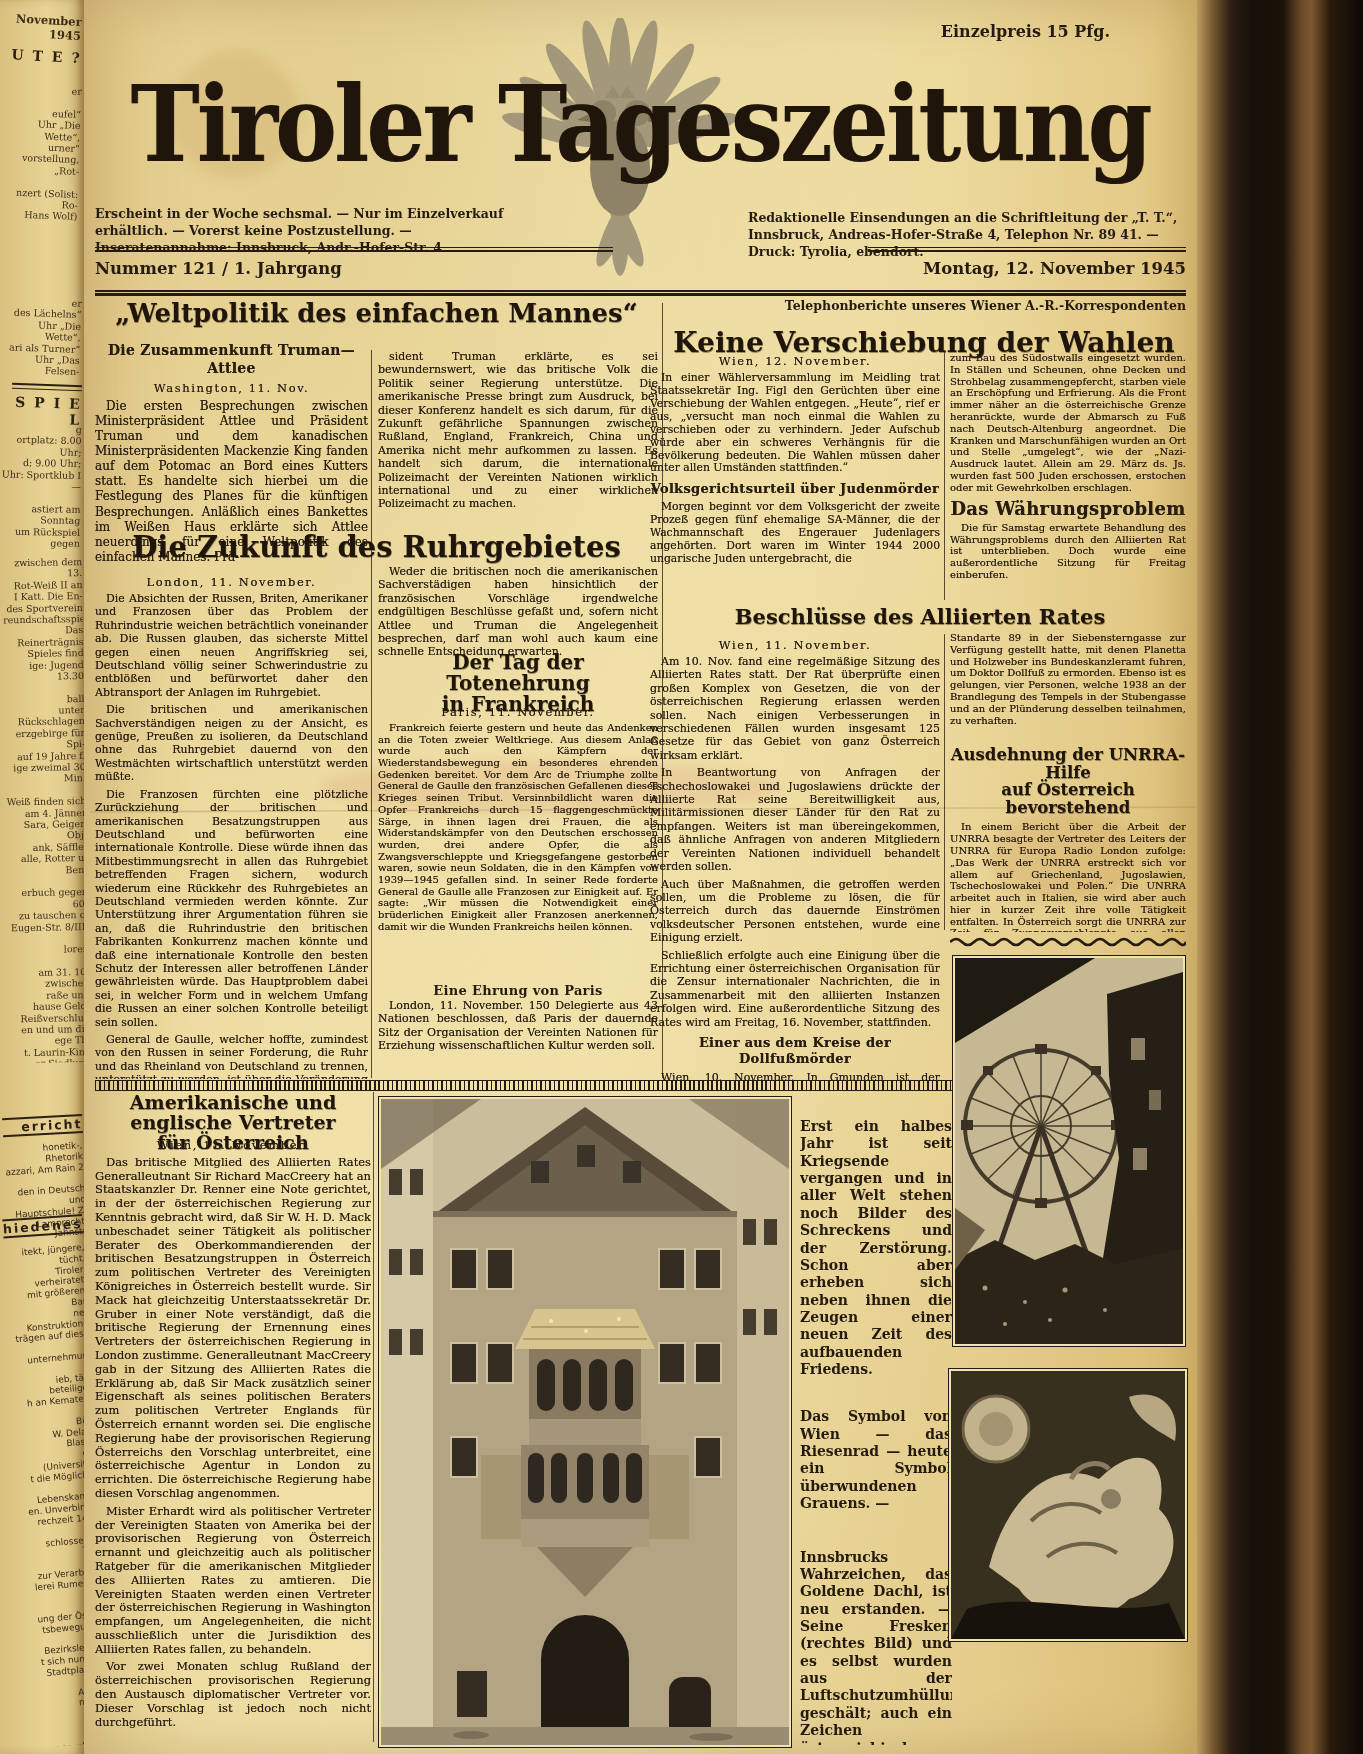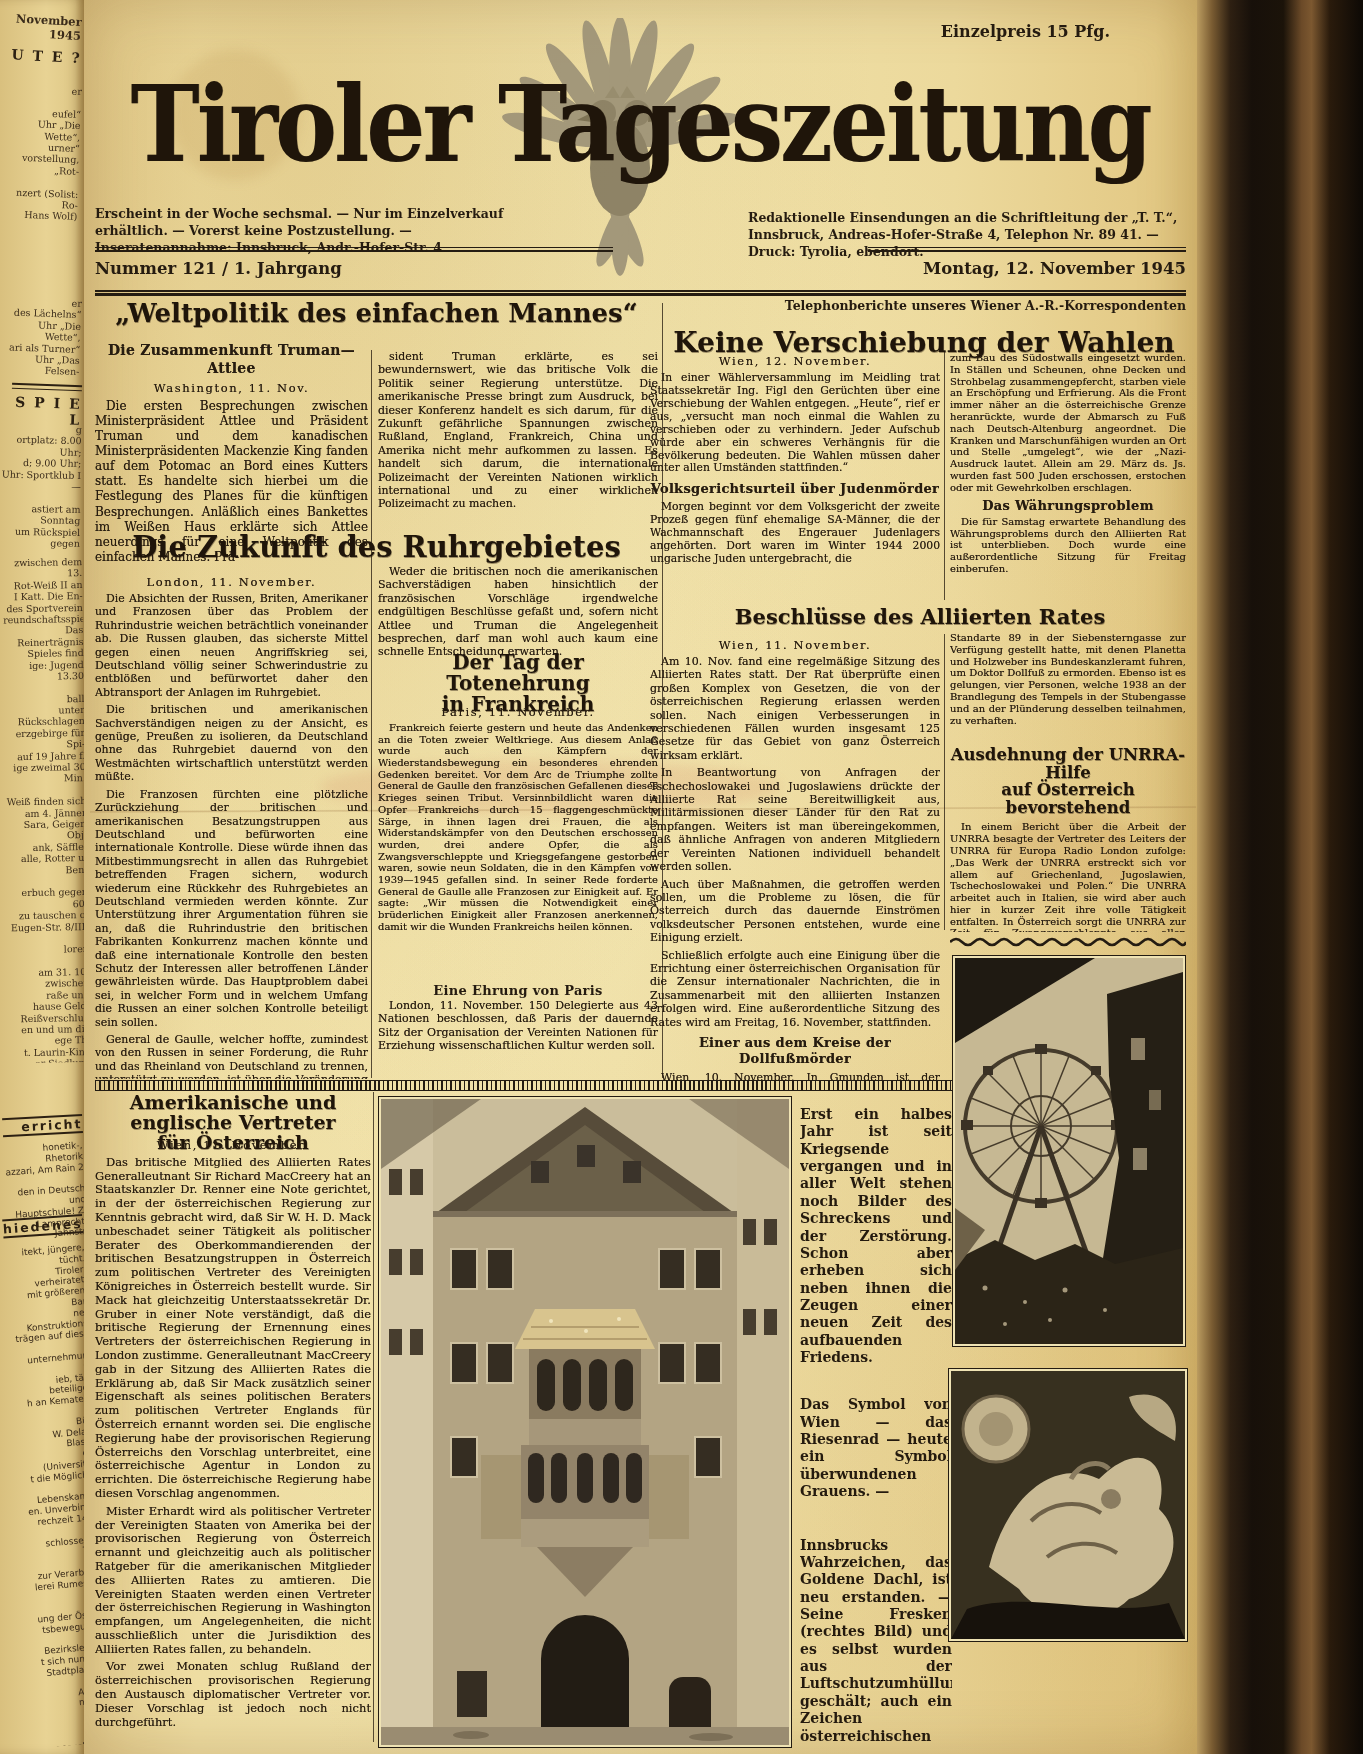--- a/index.html
+++ b/index.html
@@ -264,21 +264,21 @@
   <div class="abs ink" style="left:700px;top:298px;width:486px;text-align:right;font-weight:bold;font-size:12.5px;">Telephonberichte unseres Wiener A.-R.-Korrespondenten</div>
   <div class="abs headline" style="left:662px;top:312px;width:524px;font-size:28px;margin-top:16px;">Keine Verschiebung der Wahlen</div>
   <div class="abs body-txt" style="left:650px;top:354px;width:290px;height:248px;font-size:10.8px;line-height:1.2;">
     <div class="dateline">Wien, 12. November.</div>
     <p>In einer Wählerversammlung im Meidling trat Staatssekretär Ing. Figl den Gerüchten über eine Verschiebung der Wahlen entgegen. „Heute“, rief er aus, „versucht man noch einmal die Wahlen zu verschieben oder zu verhindern. Jeder Aufschub würde aber ein schweres Verhängnis für die Bevölkerung bedeuten. Die Wahlen müssen daher unter allen Umständen stattfinden.“</p>
     <div class="subhead">Volksgerichtsurteil über Judenmörder</div>
     <p>Morgen beginnt vor dem Volksgericht der zweite Prozeß gegen fünf ehemalige SA-Männer, die der Wachmannschaft des Engerauer Judenlagers angehörten. Dort waren im Winter 1944 2000 ungarische Juden untergebracht, die</p>
   </div>
   <div class="abs body-txt" style="left:950px;top:352px;width:236px;height:252px;font-size:10px;line-height:1.18;">
     <p style="text-indent:0;">zum Bau des Südostwalls eingesetzt wurden. In Ställen und Scheunen, ohne Decken und Strohbelag zusammengepfercht, starben viele an Erschöpfung und Erfrierung. Als die Front immer näher an die österreichische Grenze heranrückte, wurde der Abmarsch zu Fuß nach Deutsch-Altenburg angeordnet. Die Kranken und Marschunfähigen wurden an Ort und Stelle „umgelegt“, wie der „Nazi-Ausdruck lautet. Allein am 29. März ds. Js. wurden fast 500 Juden erschossen, erstochen oder mit Gewehrkolben erschlagen.</p>
-    <div class="subhead" style="font-size:13px;margin:4px 0 3px;">Das Währungsproblem</div>
+    <div class="subhead" style="font-size:18px;margin:4px 0 3px;">Das Währungsproblem</div>
     <p>Die für Samstag erwartete Behandlung des Währungsproblems durch den Alliierten Rat ist unterblieben. Doch wurde eine außerordentliche Sitzung für Freitag einberufen.</p>
   </div>
 
   <div class="abs headline" style="left:680px;top:606px;width:480px;font-size:21px;">Beschlüsse des Alliierten Rates</div>
   <div class="abs body-txt" style="left:650px;top:637px;width:290px;height:443px;">
     <div class="dateline">Wien, 11. November.</div>
     <p>Am 10. Nov. fand eine regelmäßige Sitzung des Alliierten Rates statt. Der Rat überprüfte einen großen Komplex von Gesetzen, die von der österreichischen Regierung erlassen werden sollen. Nach einigen Verbesserungen in verschiedenen Fällen wurden insgesamt 125 Gesetze für das Gebiet von ganz Österreich wirksam erklärt.</p>
     <p>In Beantwortung von Anfragen der Tschechoslowakei und Jugoslawiens drückte der Alliierte Rat seine Bereitwilligkeit aus, Militärmissionen dieser Länder für den Rat zu empfangen. Weiters ist man übereingekommen, daß ähnliche Anfragen von anderen Mitgliedern der Vereinten Nationen individuell behandelt werden sollen.</p>
     <p>Auch über Maßnahmen, die getroffen werden sollen, um die Probleme zu lösen, die für Österreich durch das dauernde Einströmen volksdeutscher Personen entstehen, wurde eine Einigung erzielt.</p>
     <p>Schließlich erfolgte auch eine Einigung über die Errichtung einer österreichischen Organisation für die Zensur internationaler Nachrichten, die in Zusammenarbeit mit den alliierten Instanzen erfolgen wird. Eine außerordentliche Sitzung des Rates wird am Freitag, 16. November, stattfinden.</p>
@@ -372,21 +372,21 @@
       <rect x="76" y="572" width="30" height="46" fill="#352d22"></rect>
       <rect x="0" y="628" width="408" height="18" fill="#9a8c71"></rect>
       <ellipse cx="90" cy="636" rx="18" ry="4" fill="#7c6f57"></ellipse>
       <ellipse cx="330" cy="638" rx="22" ry="4" fill="#7c6f57"></ellipse>
       <polygon points="0,0 100,0 0,70" fill="#5a4e3c" opacity=".55"></polygon>
       <polygon points="408,0 308,0 408,70" fill="#5a4e3c" opacity=".45"></polygon>
     </svg>
   </div>
 
   <div class="abs" style="left:800px;top:1106px;width:152px;height:639px;overflow:hidden;">
-    <p class="caption" style="margin:0 0 30px;">Erst ein halbes Jahr ist seit Kriegsende vergangen und in aller Welt stehen noch Bilder des Schreckens und der Zerstörung. Schon aber erheben sich neben ihnen die Zeugen einer neuen Zeit des aufbauenden Friedens.</p>
+    <p class="caption" style="margin:12px 0 30px;">Erst ein halbes Jahr ist seit Kriegsende vergangen und in aller Welt stehen noch Bilder des Schreckens und der Zerstörung. Schon aber erheben sich neben ihnen die Zeugen einer neuen Zeit des aufbauenden Friedens.</p>
     <p class="caption" style="margin:0 0 36px;">Das Symbol von Wien — das Riesenrad — heute ein Symbol überwundenen Grauens. —</p>
     <p class="caption" style="margin:0 0 26px;">Innsbrucks Wahrzeichen, das Goldene Dachl, ist neu erstanden. — Seine Fresken (rechtes Bild) und es selbst wurden aus der Luftschutzumhüllung geschält; auch ein Zeichen österreichischen Aufbauwillens.</p>
 
   </div>
 
   <div class="abs photo-frame" style="left:952px;top:955px;width:234px;height:392px;">
     <svg width="228" height="386" viewBox="0 0 228 386">
       <rect width="228" height="386" fill="#c6b893"></rect>
       <polygon points="0,0 140,0 0,85" fill="#1f1a12"></polygon>
       <g stroke="#453b2b" fill="none">

